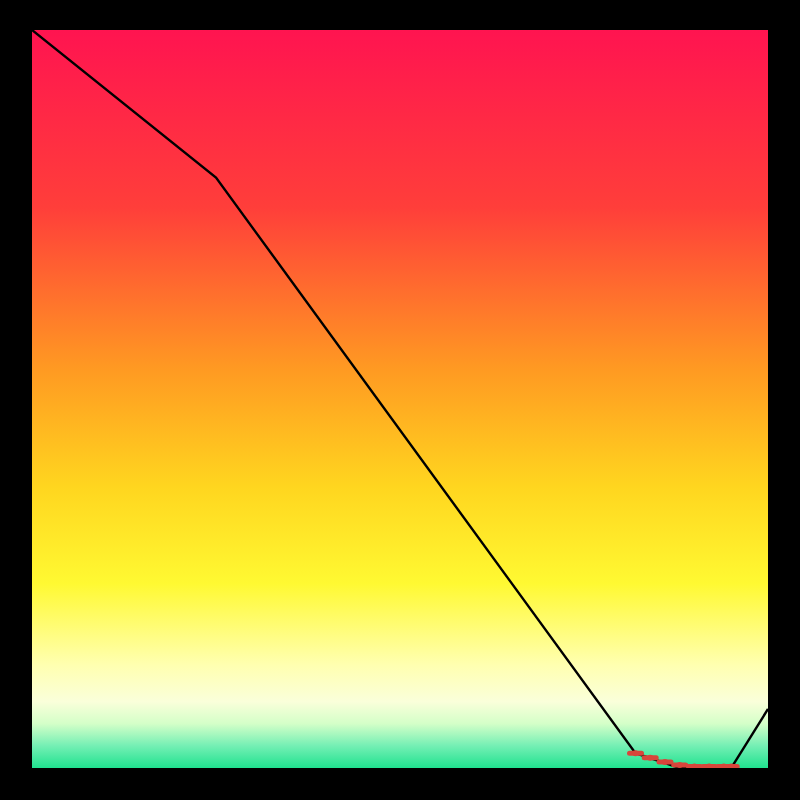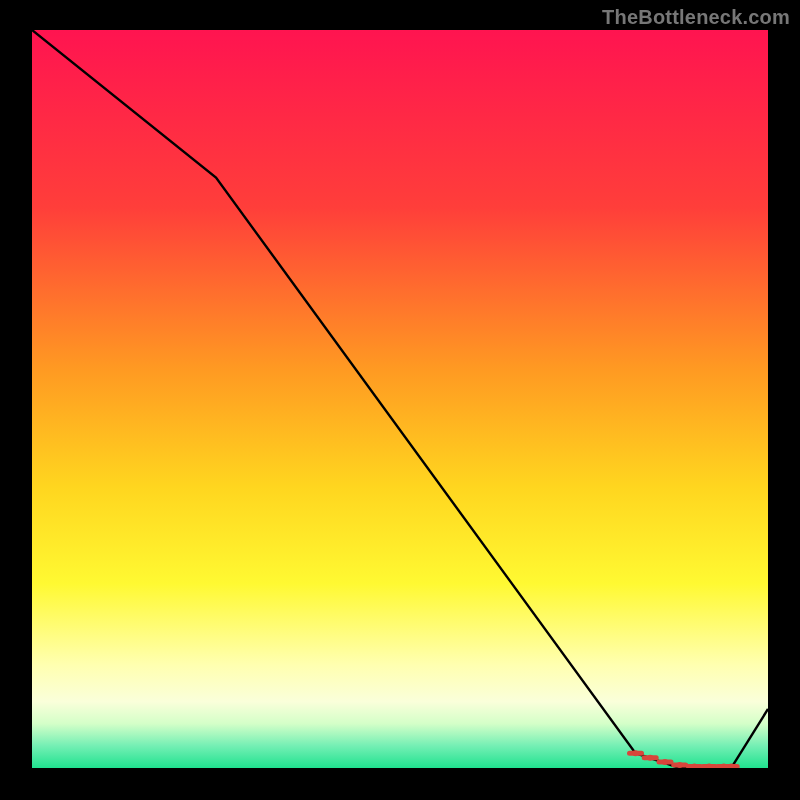--- a/index.html
+++ b/index.html
@@ -44,21 +44,20 @@
   }
   .markers {
     position: absolute;
     inset: 0;
   }
 </style>
 </head>
 <body>
 
 <div class="frame">
-  <div class="attribution">TheBottleneck.com</div>
 
   <div class="plot-area">
     <svg class="gradient" viewBox="0 0 736 738" preserveAspectRatio="none">
       <defs>
         <linearGradient id="bg-grad" x1="0" y1="0" x2="0" y2="1">
             <stop offset="0%" stop-color="#ff1450"></stop>
             <stop offset="24%" stop-color="#ff3e3a"></stop>
             <stop offset="46%" stop-color="#ff9a22"></stop>
             <stop offset="62%" stop-color="#ffd61f"></stop>
             <stop offset="75%" stop-color="#fff932"></stop>

